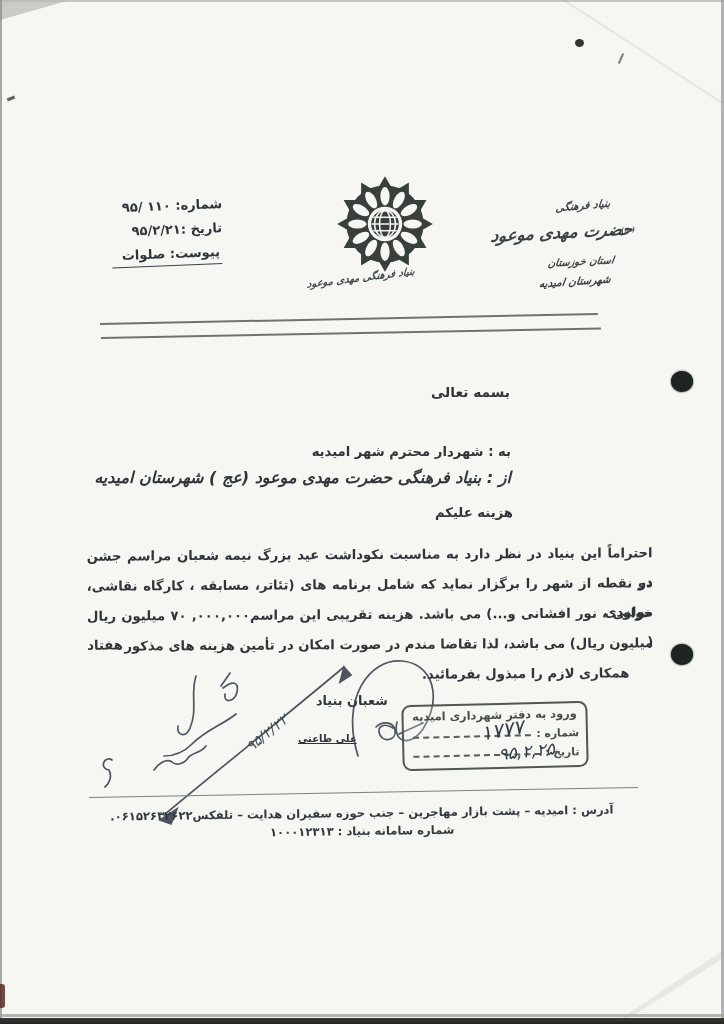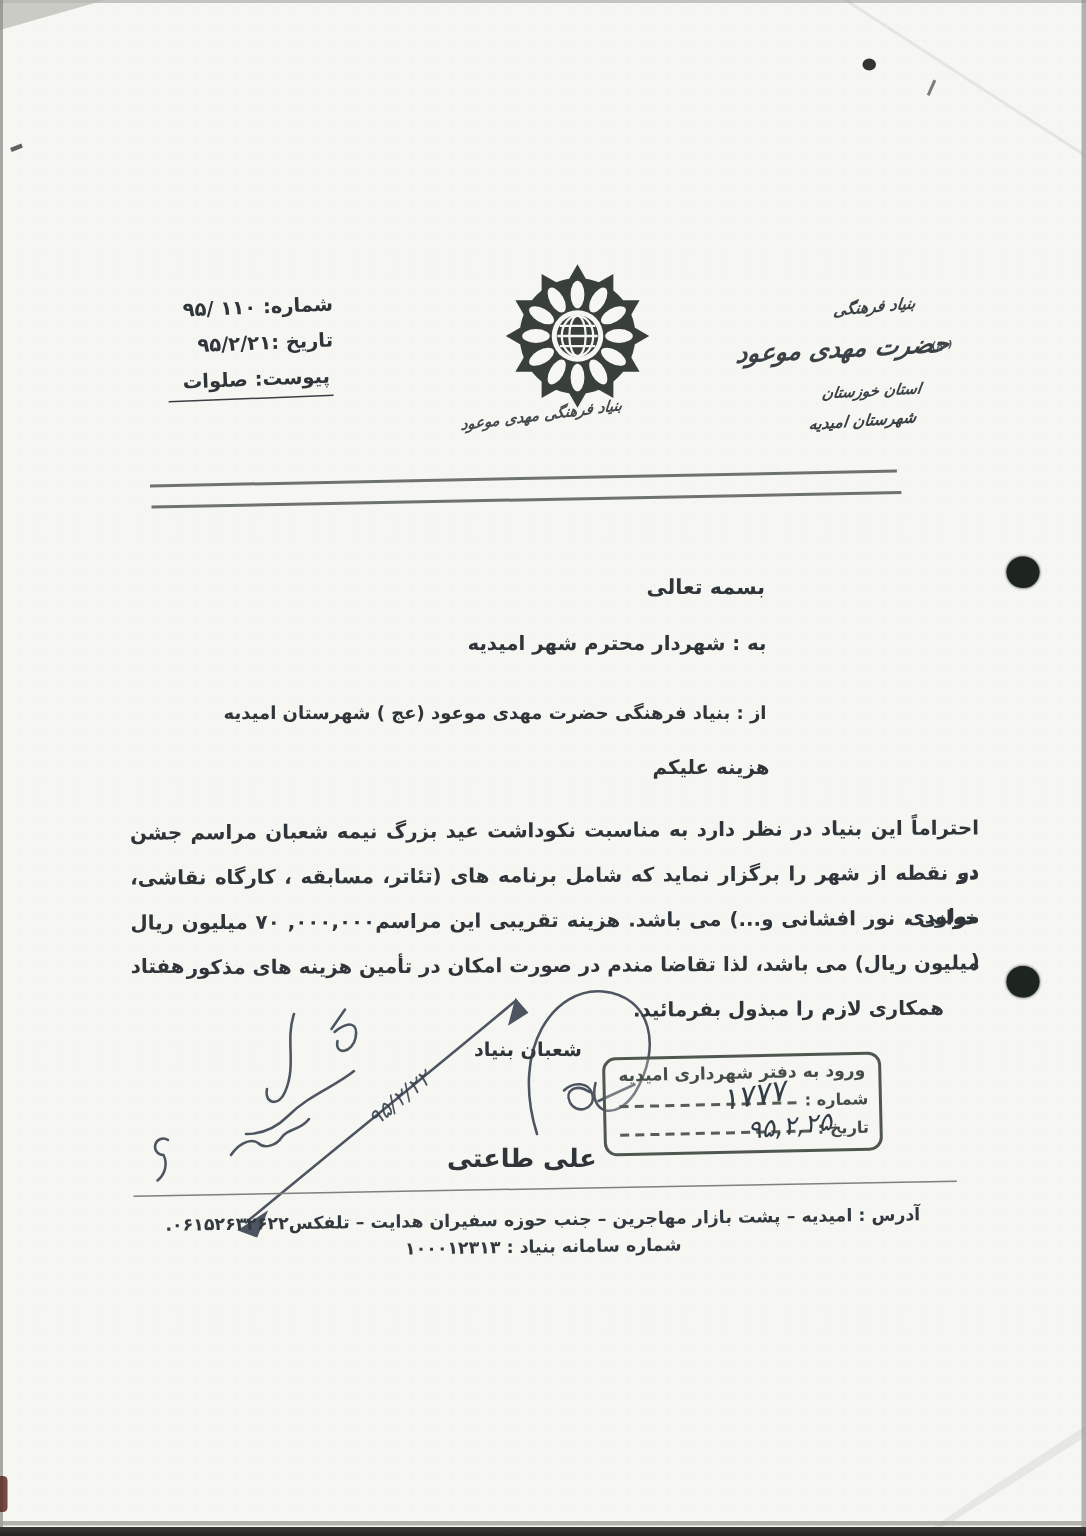--- a/index.html
+++ b/index.html
@@ -35,30 +35,30 @@
   .org-province{left:543px;top:256px;width:76px;font-size:10px;transform:rotate(-3deg) skewX(-11deg);text-align:center;}
   .org-county{left:529px;top:275px;width:92px;font-size:10.5px;transform:rotate(-4deg) skewX(-11deg);text-align:center;white-space:nowrap;}
   .logo-wrap{left:327px;top:172px;width:116px;height:104px;}
   .logo-caption{left:305px;top:272px;width:112px;font-size:10px;transform:rotate(-7deg) skewX(-13deg);
                 text-align:center;white-space:nowrap;opacity:.95;}
   .hrule{position:absolute;height:1.6px;background:#6e736e;transform-origin:left center;}
   .rule1{left:100px;top:323px;width:498px;transform:rotate(-1.15deg);}
   .rule2{left:101px;top:337px;width:500px;transform:rotate(-1.1deg);}
   
   .besmellah{right:214px;top:384px;font-size:13.8px;}
-  .to-line{right:213px;top:422px;font-size:13.2px;white-space:nowrap;}
-  .from-line{right:213px;top:468px;font-size:12px;white-space:nowrap;}
+  .to-line{right:213px;top:444px;font-size:13.2px;white-space:nowrap;}
+  .from-line{right:213px;top:468px;font-size:16px;white-space:nowrap;font-style:italic;}
   .salutation{right:211px;top:505px;font-size:13.2px;}
   .body-par{right:71px;top:540px;width:566px;transform:rotate(-0.35deg);}
   .para-line{height:30px;line-height:29px;font-size:13.2px;font-weight:700;text-align:right;white-space:normal;color:#2f3539;}
   .para-line.fill{text-align:justify;text-align-last:justify;}
   .para-line.indent{padding-left:0;padding-right:24px;}
   
   .sig-title{left:316px;top:693px;font-size:12.8px;white-space:nowrap;}
-  .sig-name{left:298px;top:763px;font-size:17px;white-space:nowrap;}
+  .sig-name{left:298px;top:733px;font-size:10px;white-space:nowrap;text-decoration:underline;}
   .sig-svg{left:78px;top:648px;}
   .sig-date{left:243px;top:742px;font-size:14.5px;color:#36404c;transform:rotate(-39deg);transform-origin:0 0;
             font-style:italic;opacity:.88;white-space:nowrap;}
   
   .stamp{left:402px;top:703px;width:186px;height:66px;border:2.5px solid #4f574f;border-radius:9px;
          transform:rotate(-1.3deg);color:#464e48;padding:3px 7px 2px 7px;box-sizing:border-box;background:rgba(246,246,243,.25);}
   .stamp-title{font-size:11.4px;font-weight:700;text-align:center;white-space:nowrap;}
   .stamp-row{display:flex;align-items:flex-end;font-size:10.8px;font-weight:700;height:19px;}
   .stamp-row .lbl{white-space:nowrap;}
   .stamp-dashes{flex:1;border-bottom:2px dashed #565e56;margin:0 5px 4px 2px;height:1px;}

